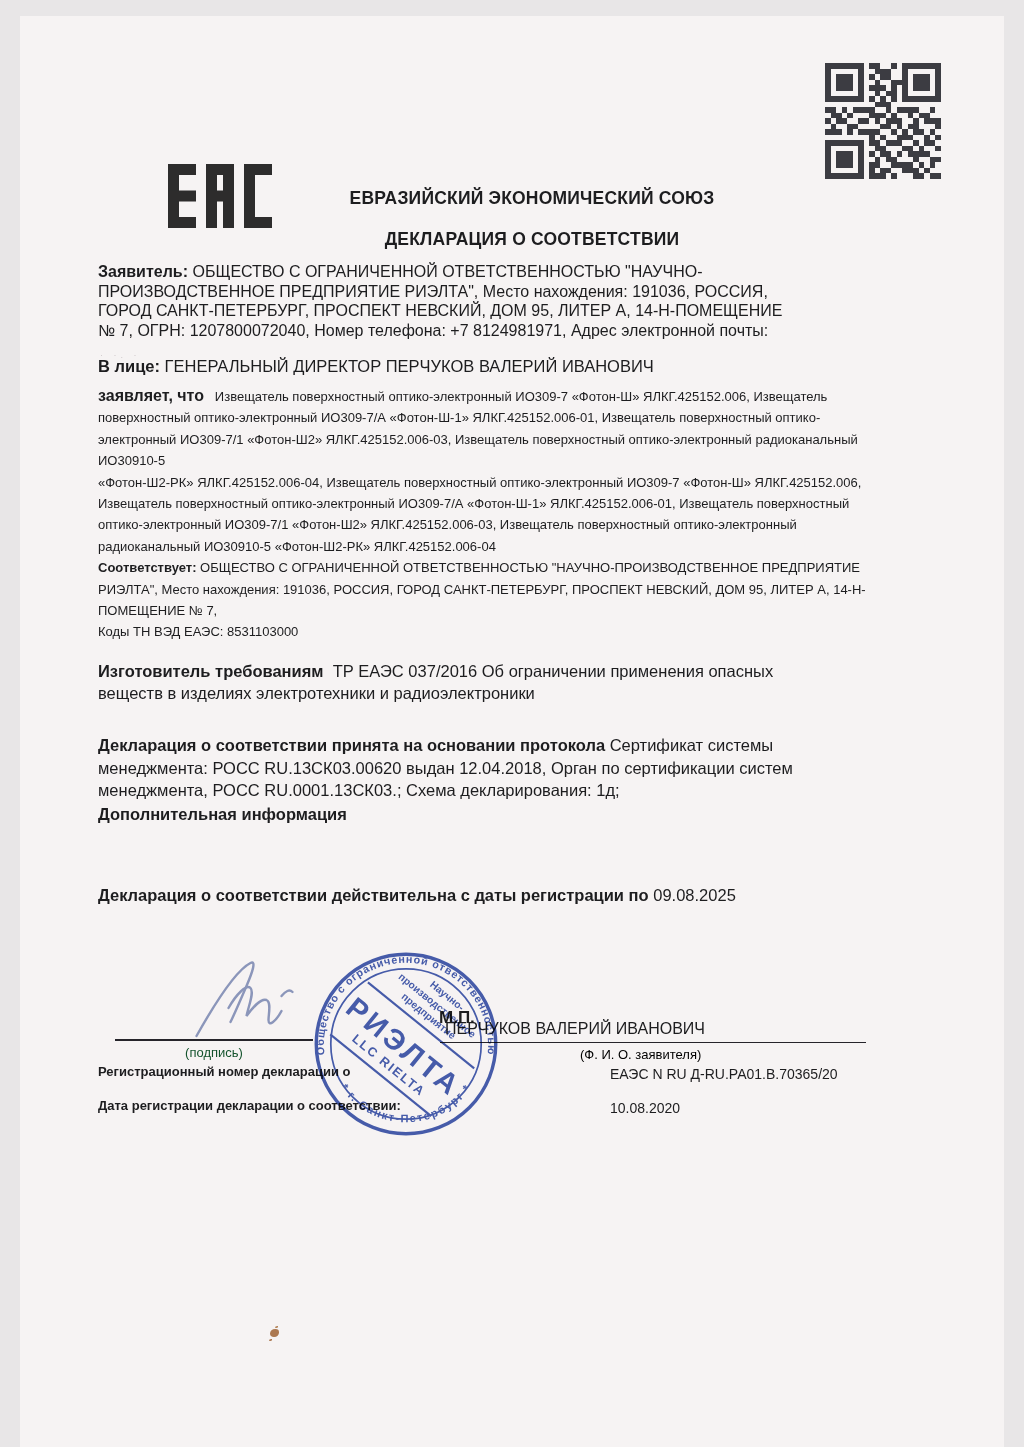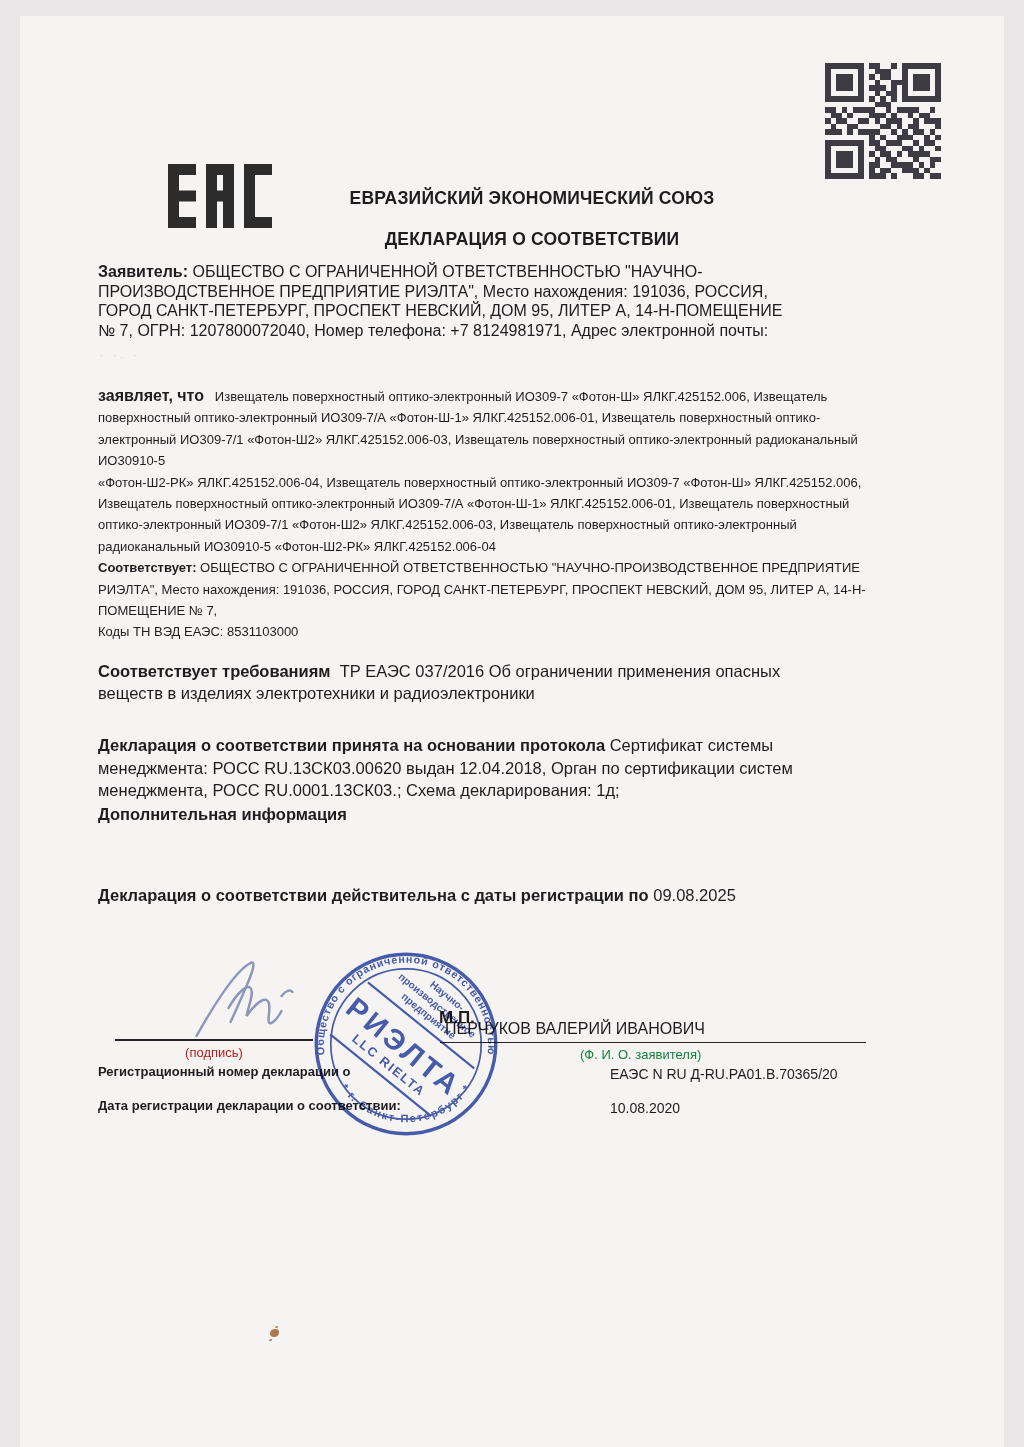--- a/index.html
+++ b/index.html
@@ -25,25 +25,25 @@
   .applicant{top:246px; width:872px;}
   .residue{left:80px; top:334px; font-size:9px; letter-spacing:4px; color:#cfc8ca;}
   .inperson{top:341px; width:872px; font-size:16.5px;}
   .smallblock{left:78px; top:369px; width:856px; font-size:13px; line-height:21.4px;}
   .compliance{top:644px; width:824px; font-size:16.5px; line-height:22px;}
   .basis{top:718px; width:824px; font-size:16.5px; line-height:22.5px;}
   .addinfo{top:789px; font-size:16.5px; font-weight:bold;}
   .validity{top:868px; width:824px; font-size:16.5px; line-height:22.5px;}
   
   .sigline{left:95px; top:1023px; width:198px; border-top:2px solid #26242a; height:0;}
-  .siglabel{left:95px; top:1029px; width:198px; text-align:center; font-size:13px; color:#b91c1c;}
+  .siglabel{left:95px; top:1029px; width:198px; text-align:center; font-size:13px; color:#14532d;}
   .mp{left:419px; top:992px; font-size:17px; font-weight:600;}
   .fio{left:425px; top:1004px; font-size:16px;}
   .fioline{left:420px; top:1026px; width:426px; border-top:1.5px solid #26242a; height:0;}
-  .fiolabel{left:560px; top:1031px; font-size:13px; color:#15803d;}
+  .fiolabel{left:560px; top:1031px; font-size:13px; color:#000000;}
   .reglabel{left:78px; font-size:13px; font-weight:bold;}
   .regvalue{left:590px; font-size:14px;text-align:right;}
   .r1{top:1048px;} .rv1{top:1050px;}
   .r2{top:1082px;} .rv2{top:1084px;}
   
   .stampwrap{left:292px; top:934px; width:188px; height:188px; mix-blend-mode:multiply; opacity:.94;}
   .sigink{left:162px; top:940px; mix-blend-mode:multiply; opacity:.9;}
   .speck{left:250px; top:1313px; width:9px; height:8px; background:#9a5a28; border-radius:60% 40% 55% 45%;
          opacity:.8; box-shadow:-4px 7px 0 -3px #9a5a28, 2px -6px 0 -3px #a56a33;}
 </style>
@@ -514,37 +514,38 @@
 
   <div class="abs title t1">ЕВРАЗИЙСКИЙ ЭКОНОМИЧЕСКИЙ СОЮЗ</div>
   <div class="abs title t2">ДЕКЛАРАЦИЯ О СООТВЕТСТВИИ</div>
 
   <div class="abs para applicant"><span class="b">Заявитель:</span> <span class="pre">ОБЩЕСТВО С ОГРАНИЧЕННОЙ ОТВЕТСТВЕННОСТЬЮ "НАУЧНО-
 ПРОИЗВОДСТВЕННОЕ ПРЕДПРИЯТИЕ РИЭЛТА", Место нахождения: 191036, РОССИЯ,
 ГОРОД САНКТ-ПЕТЕРБУРГ, ПРОСПЕКТ НЕВСКИЙ, ДОМ 95, ЛИТЕР А, 14-Н-ПОМЕЩЕНИЕ
 № 7, ОГРН: 1207800072040, Номер телефона: +7 8124981971, Адрес электронной почты:</span></div>
   <div class="abs residue">· ·. ·</div>
 
+  <div class="abs para inperson"><span class="b">В лице:</span> <span>ГЕНЕРАЛЬНЫЙ ДИРЕКТОР ПЕРЧУКОВ ВАЛЕРИЙ ИВАНОВИЧ</span></div>
 
   <div class="abs smallblock">
     <div><span class="b" style="font-size:16px;">заявляет, что</span>&nbsp;&nbsp; <span class="pre">Извещатель поверхностный оптико-электронный ИО309-7 «Фотон-Ш» ЯЛКГ.425152.006, Извещатель
 поверхностный оптико-электронный ИО309-7/А «Фотон-Ш-1» ЯЛКГ.425152.006-01, Извещатель поверхностный оптико-
 электронный ИО309-7/1 «Фотон-Ш2» ЯЛКГ.425152.006-03, Извещатель поверхностный оптико-электронный радиоканальный
 ИО30910-5
 «Фотон-Ш2-РК» ЯЛКГ.425152.006-04, Извещатель поверхностный оптико-электронный ИО309-7 «Фотон-Ш» ЯЛКГ.425152.006,
 Извещатель поверхностный оптико-электронный ИО309-7/А «Фотон-Ш-1» ЯЛКГ.425152.006-01, Извещатель поверхностный
 оптико-электронный ИО309-7/1 «Фотон-Ш2» ЯЛКГ.425152.006-03, Извещатель поверхностный оптико-электронный
 радиоканальный ИО30910-5  «Фотон-Ш2-РК» ЯЛКГ.425152.006-04</span></div>
     <div><span class="b">Соответствует:</span> <span class="pre">ОБЩЕСТВО С ОГРАНИЧЕННОЙ ОТВЕТСТВЕННОСТЬЮ "НАУЧНО-ПРОИЗВОДСТВЕННОЕ ПРЕДПРИЯТИЕ
 РИЭЛТА", Место нахождения: 191036, РОССИЯ, ГОРОД САНКТ-ПЕТЕРБУРГ, ПРОСПЕКТ НЕВСКИЙ, ДОМ 95, ЛИТЕР А, 14-Н-
 ПОМЕЩЕНИЕ № 7,</span></div>
     <div>Коды ТН ВЭД ЕАЭС: 8531103000</div>
   </div>
 
-  <div class="abs para compliance"><span class="b">Соответствует требованиям</span>&nbsp; <span class="pre">ТР ЕАЭС 037/2016 Об ограничении применения опасных
+  <div class="abs para compliance"><span class="b">Изготовитель требованиям</span>&nbsp; <span class="pre">ТР ЕАЭС 037/2016 Об ограничении применения опасных
 веществ в изделиях электротехники и радиоэлектроники</span></div>
 
   <div class="abs para basis"><span class="b">Декларация о соответствии принята на основании протокола</span> <span class="pre">Сертификат системы
 менеджмента: РОСС RU.13СК03.00620 выдан 12.04.2018, Орган по сертификации систем
 менеджмента, РОСС RU.0001.13СК03.; Схема декларирования: 1д;</span></div>
 
   <div class="abs para addinfo">Дополнительная информация</div>
 
   <div class="abs para validity">
     <div><span class="b">Декларация о соответствии действительна с даты регистрации по</span> <span>09.08.2025</span></div>

